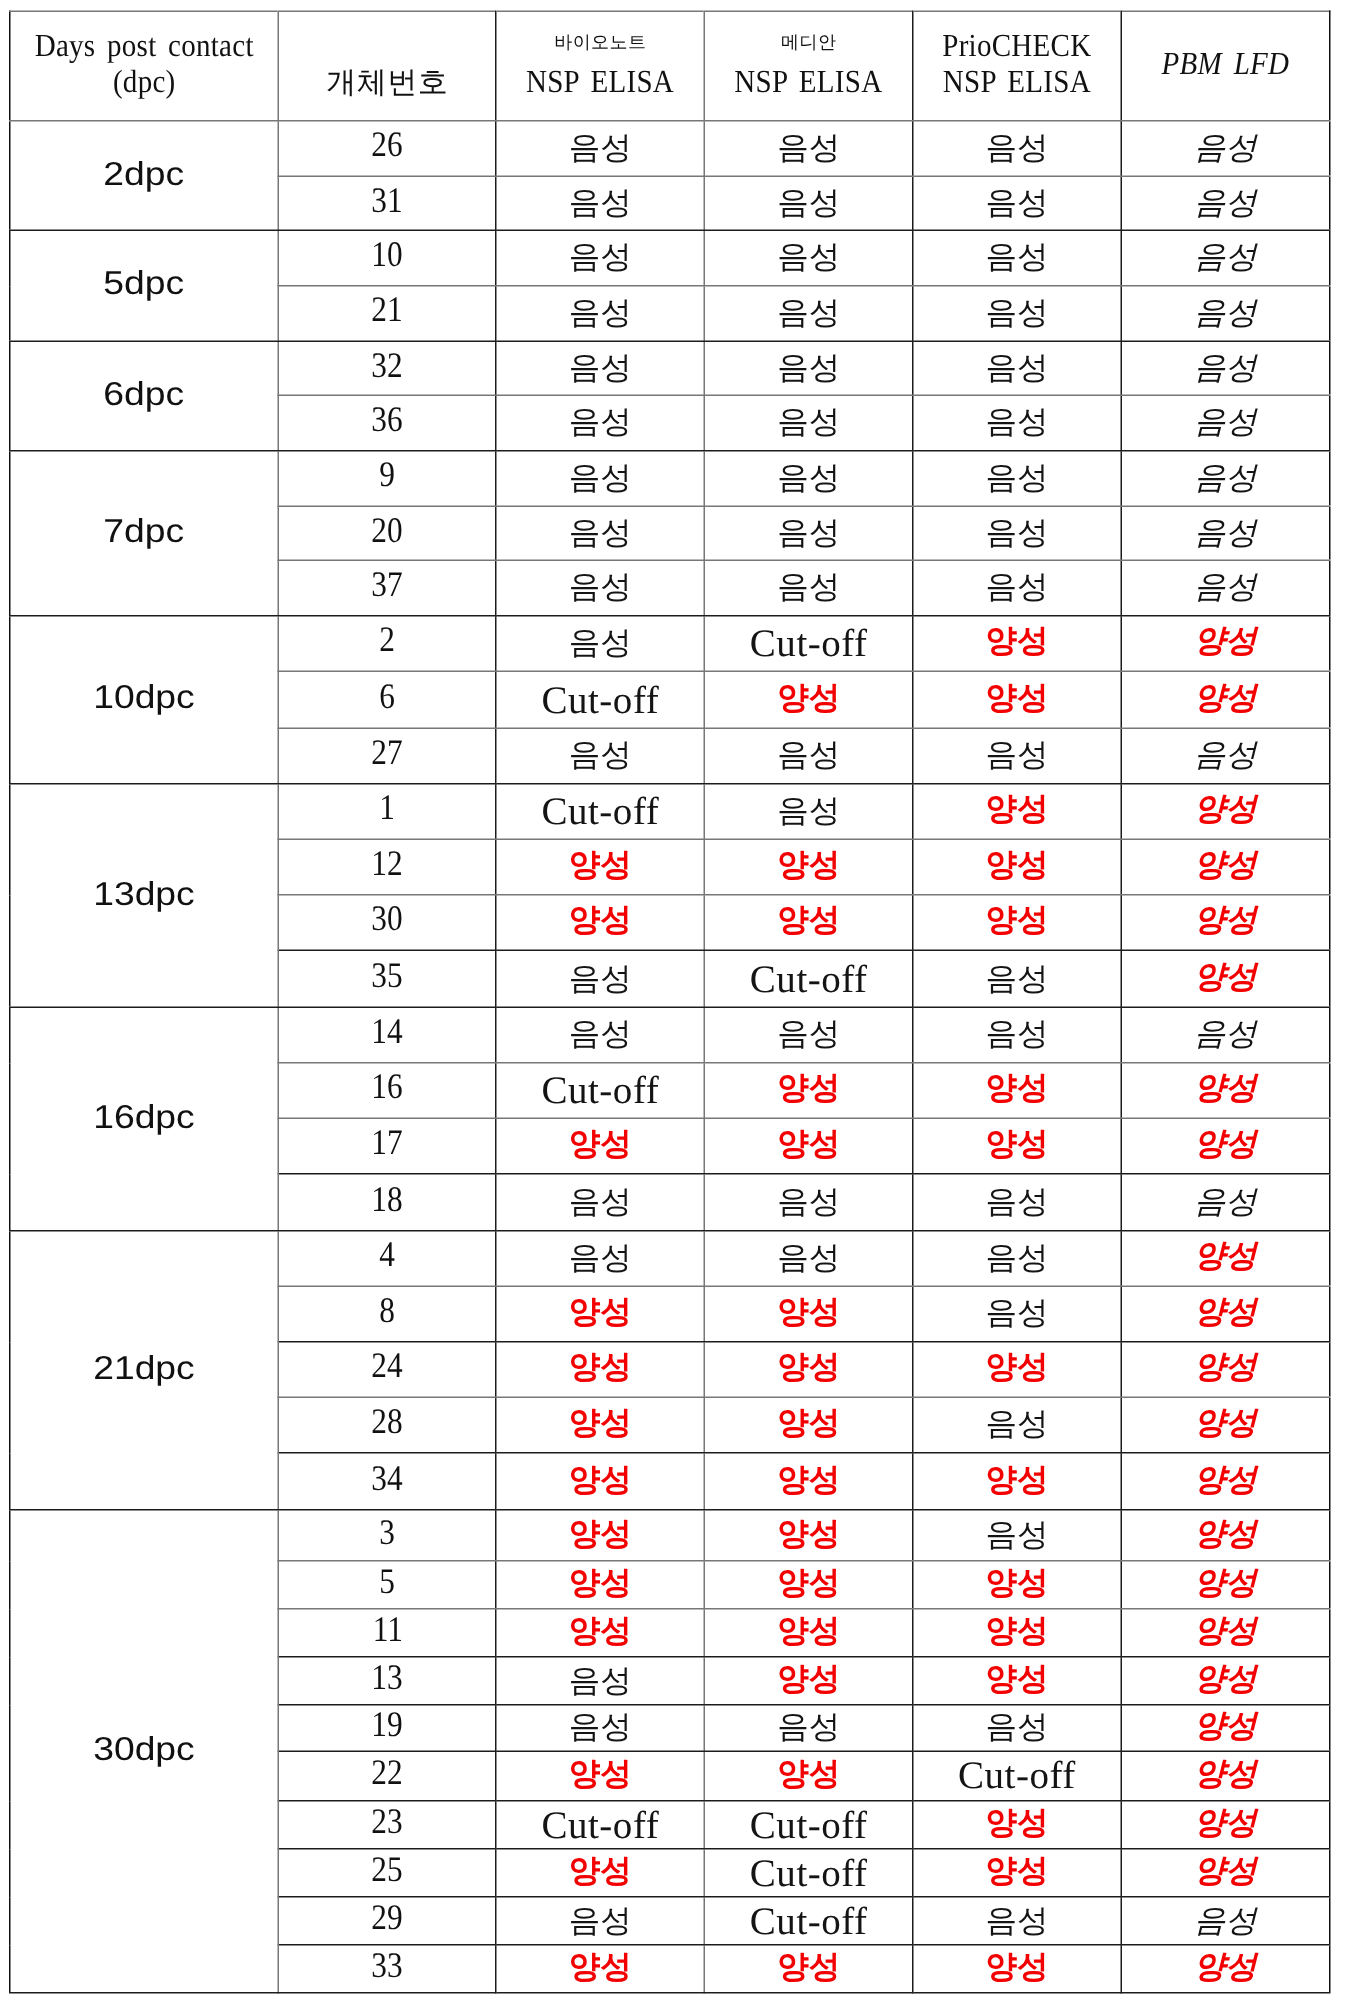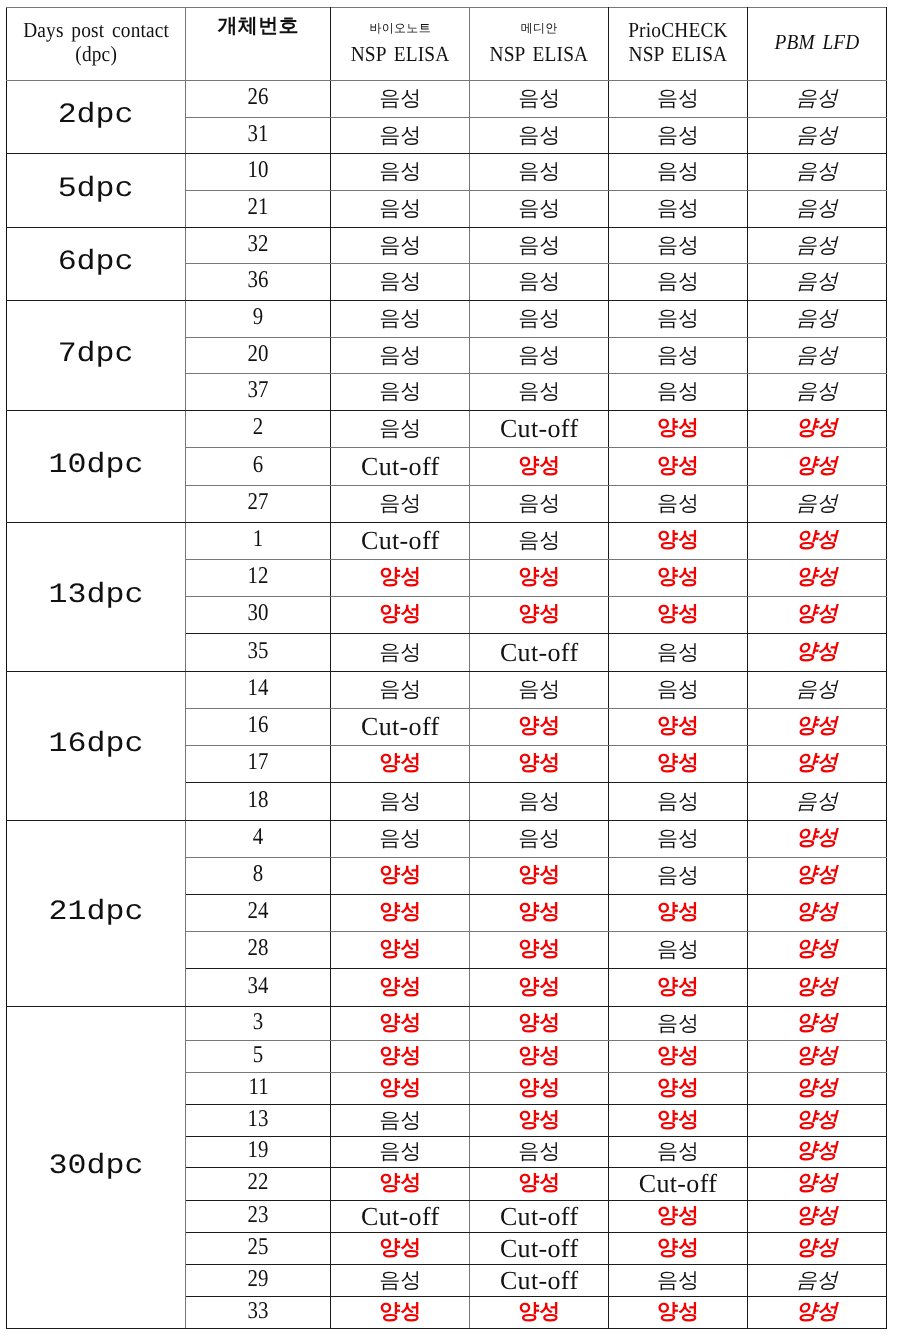--- a/index.html
+++ b/index.html
@@ -26,22 +26,22 @@
 thead th{height:72px;font-weight:400;}
 .hd{display:block;position:relative;height:72px;line-height:0;}
 .hd .l1{position:absolute;left:0;right:0;top:12px;line-height:1;}
 .hd .l2{position:absolute;left:0;right:0;top:36px;line-height:1;}
 .hd .one{top:24px;}
 .hd .lat{display:inline-block;transform:scaleX(.9);}
 .lat{font-family:"Liberation Serif",serif;font-size:21.5px;letter-spacing:.2px;word-spacing:3px;}
 
 .kor{font-family:"Liberation Serif",serif;font-size:12px;font-weight:400;letter-spacing:.3px;}
 .hd .l1.kor{top:14px;}
-.hd .one.kor{top:8px;font-size:20px;font-weight:700;}
-.c-dpc{font-family:Liberation Mono, monospace;font-size:28px;}
+.hd .one.kor{top:37px;font-size:20px;font-weight:400;}
+.c-dpc{font-family:Liberation Sans, sans-serif;font-size:22px;}
 .c-dpc span{display:inline-block;transform:scaleX(1.13);position:relative;top:-1.5px;}
 .c-id{font-family:"Liberation Serif",serif;font-size:24px;}
 .c-id span{display:inline-block;transform:scaleX(.87);position:relative;top:-1.5px;}
 .c-res .val{font-family:"Liberation Serif",serif;font-size:21px;font-weight:400;color:#141414;display:inline-block;position:relative;top:0px;}
 .c-res .val.pos{color:#f30000;font-weight:700;top:-1px;}
 .c-res .val.cut{font-size:26px;letter-spacing:.35px;top:0px;}
 table.grid tr.group-end td{border-bottom:1px solid #1c1c1c;}
 table.grid td.c-dpc{border-bottom:1px solid #1c1c1c;}
 </style>
 </head>

